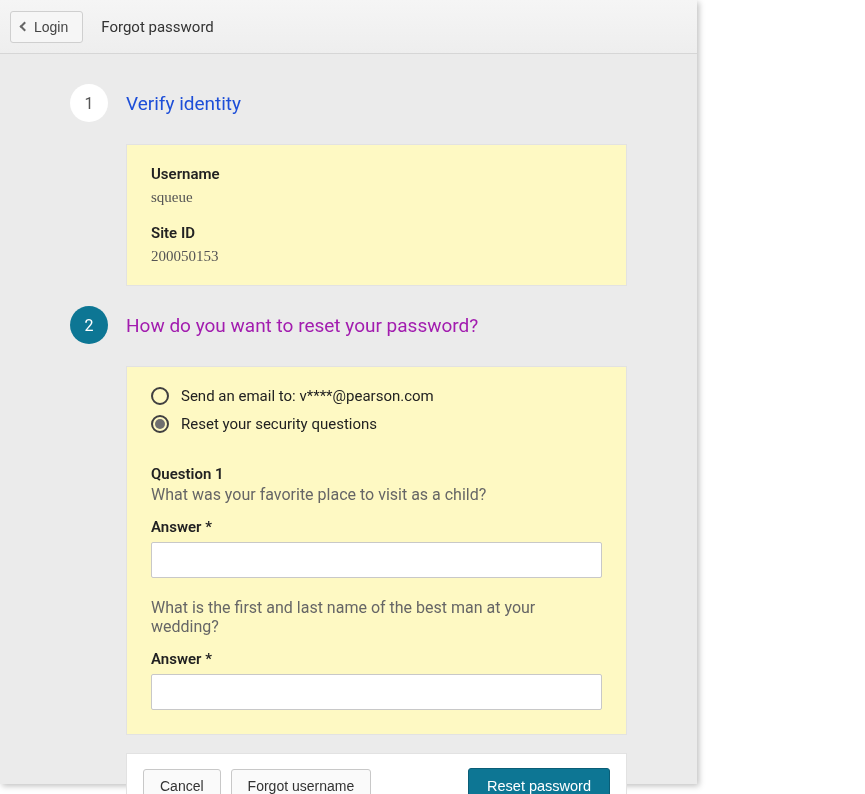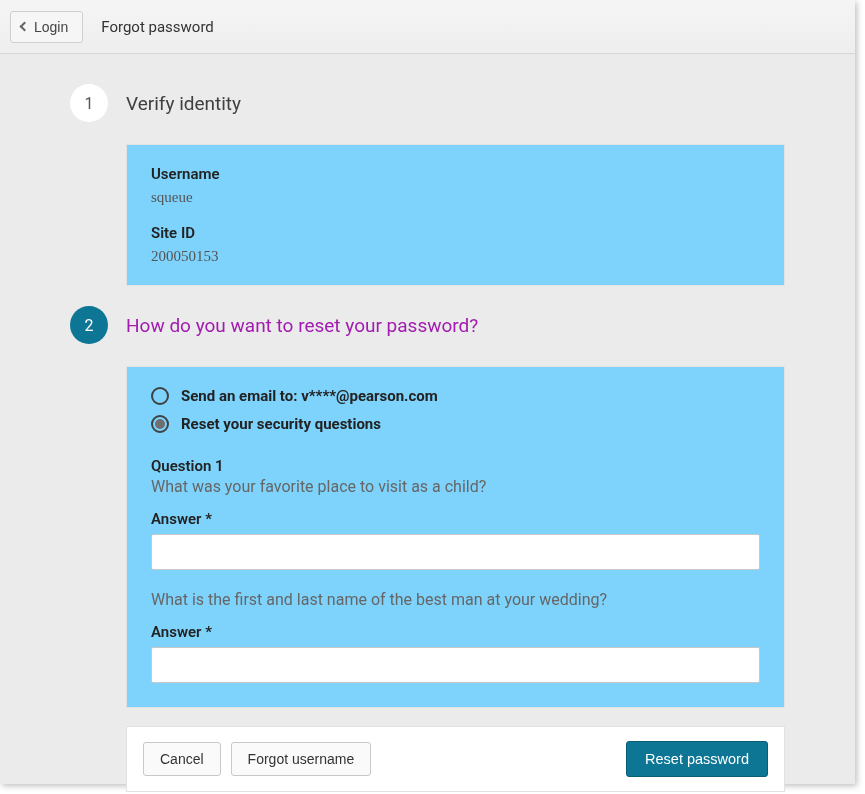--- a/index.html
+++ b/index.html
@@ -8,21 +8,21 @@
       padding: 0;
     }
     body {
       font-family: -apple-system, BlinkMacSystemFont, "Segoe UI", Roboto, "Helvetica Neue", Arial, sans-serif;
       background: #fff;
       width: 865px;
       height: 794px;
       overflow: hidden;
     }
     .page-wrapper {
-      width: 855px;
+      width: 697px;
       height: 784px;
       background: #ebebeb;
       box-shadow: 2px 2px 6px rgba(0,0,0,0.25);
       position: relative;
     }
     .top-bar {
       height: 54px;
       background: linear-gradient(to bottom, #f5f5f5, #eeeeee);
       border-bottom: 1px solid #d6d6d6;
       display: flex;
@@ -79,27 +79,27 @@
     .step-badge-inactive {
       background: #fff;
       color: #555;
     }
     .step-badge-active {
       background: #0d7694;
       color: #fff;
     }
     .step-title {
       font-size: 19px;
-      color: #404040;
+      color: #1d4ed8;
     }
     .step-title-active {
       color: #a21caf;
     }
     .card {
-      background: #7dd3fc;
+      background: #fef9c3;
       border: 1px solid #e2e2e2;
       margin-left: 56px;
       padding: 20px 24px;
       margin-bottom: 18px;
     }
     .field-block {
       margin-bottom: 18px;
     }
     .field-block:last-child {
       margin-bottom: 0;
@@ -112,21 +112,20 @@
     }
     .field-value {
       font-size: 15px;
       color: #555;
       font-family: Liberation Serif, serif;
     }
     .radio-row {
       display: flex;
       margin-bottom: 10px;
       cursor: pointer;
-      font-weight: bold;
     }
     .radio-outer {
       width: 18px;
       height: 18px;
       border: 2px solid #404040;
       border-radius: 50%;
       margin-right: 12px;
       display: flex;
       align-items: center;
       justify-content: center;
@@ -136,21 +135,21 @@
       width: 10px;
       height: 10px;
       background: #6f6f6f;
       border-radius: 50%;
     }
     .radio-label {
       font-size: 15px;
       color: #222;
     }
     .questions-block {
-      margin-top: 24px;
+      margin-top: 32px;
     }
     .question-group {
       margin-bottom: 20px;
     }
     .q-heading {
       font-weight: 600;
       font-size: 15px;
       color: #222;
       margin-bottom: 2px;
     }

